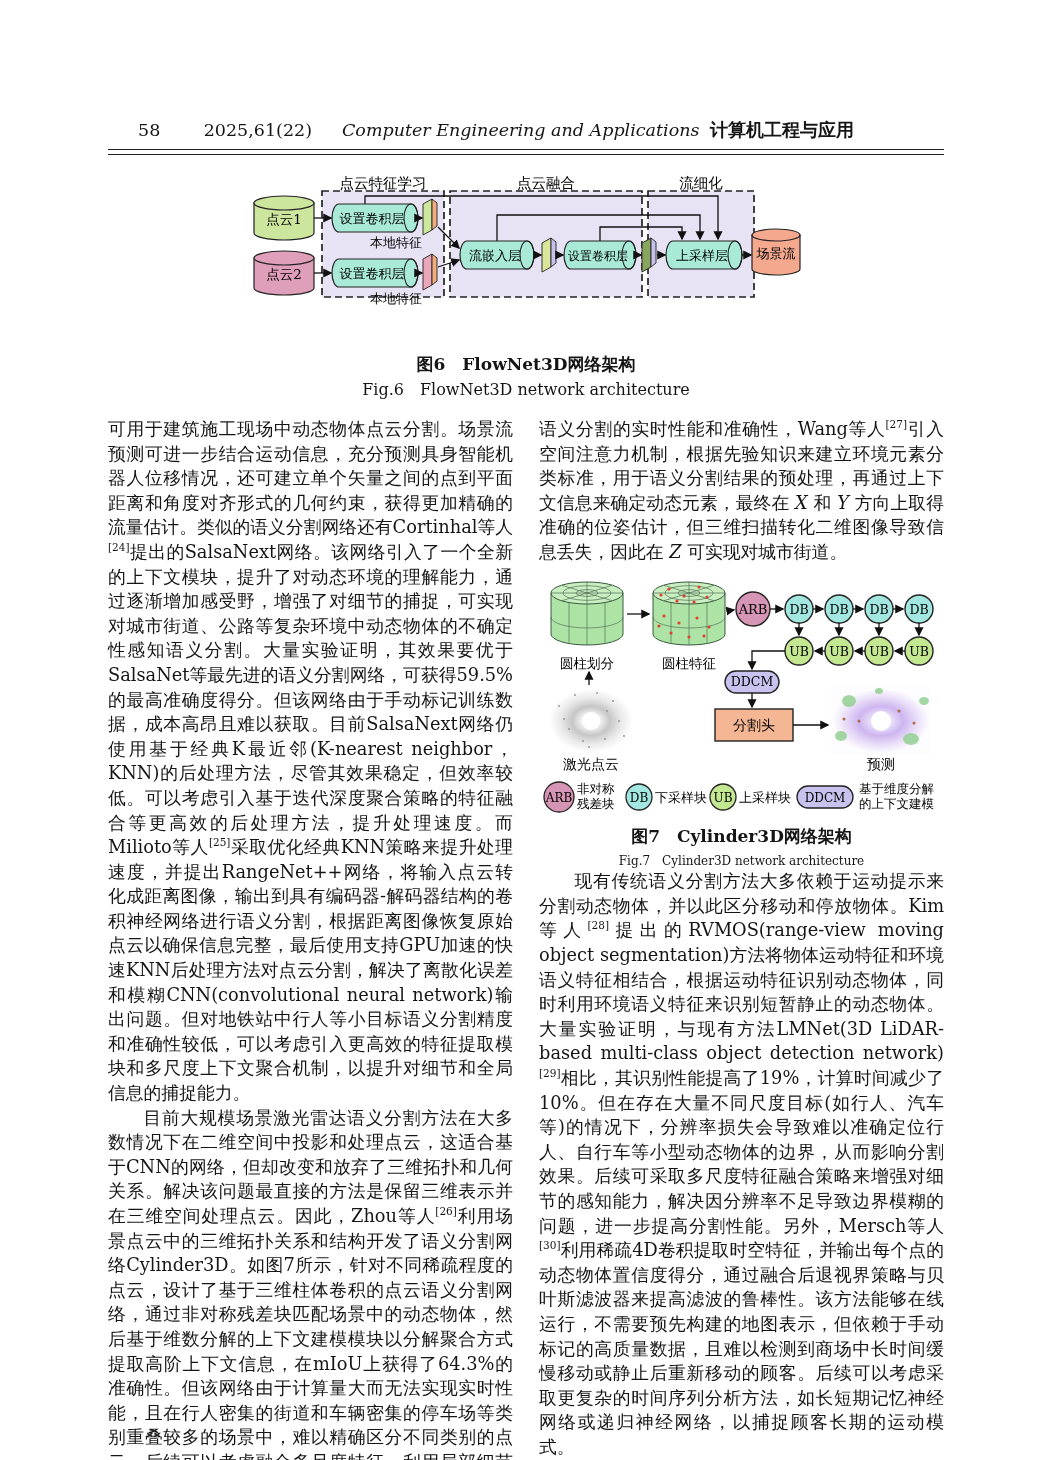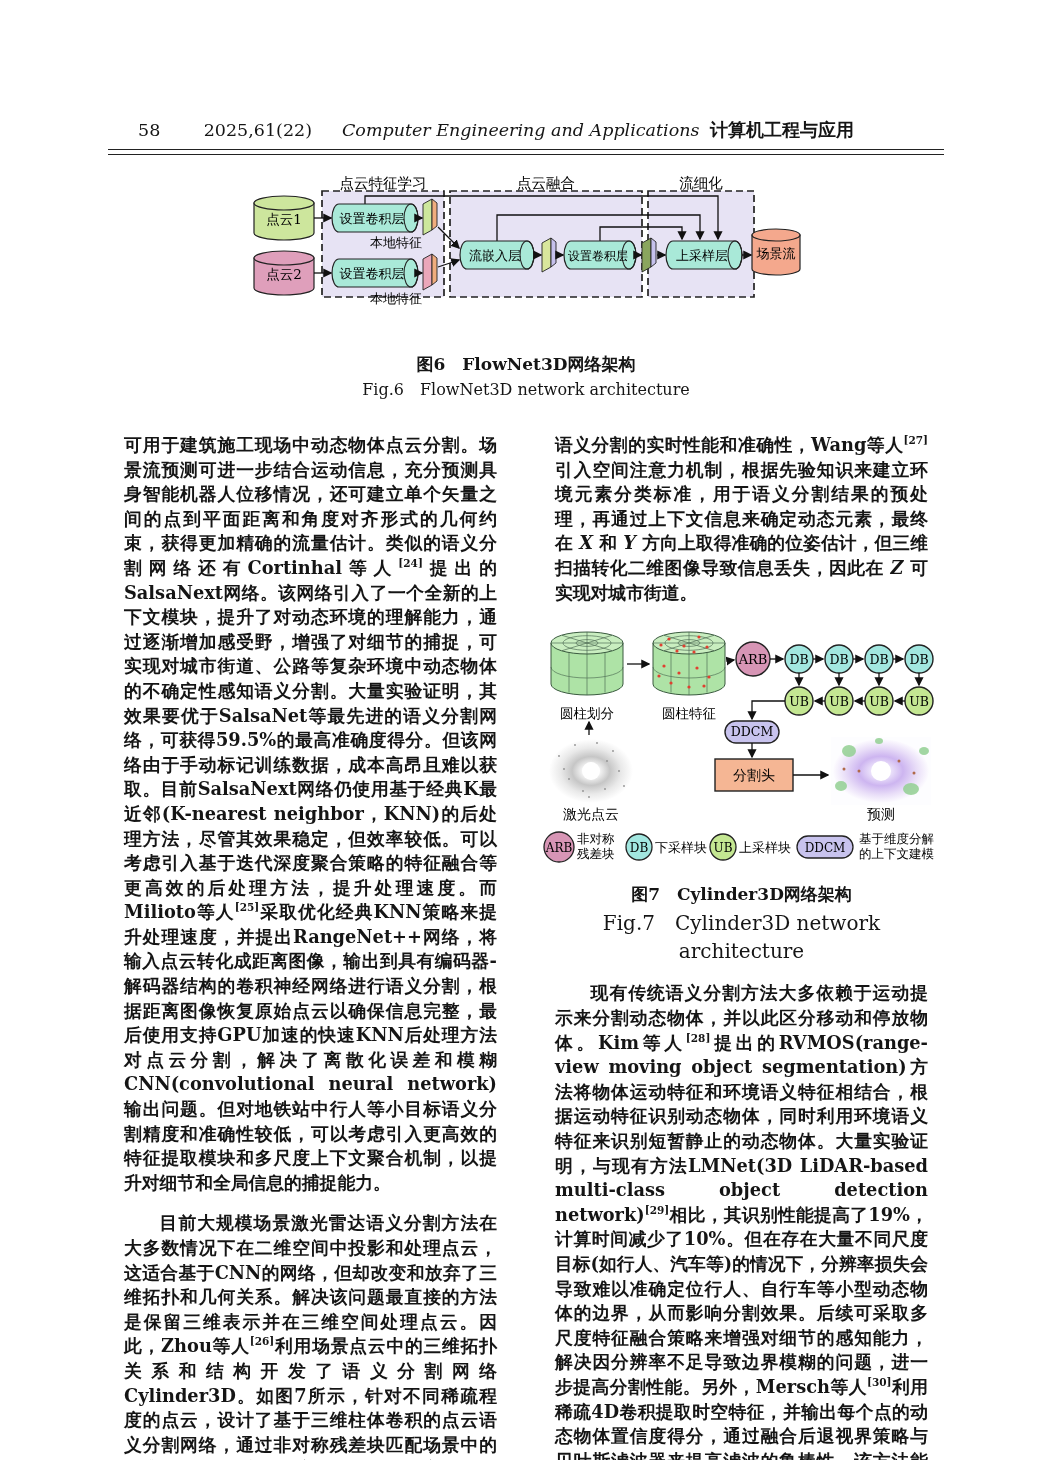--- a/index.html
+++ b/index.html
@@ -16,28 +16,28 @@
   .hdr .jzh{font-weight:bold;margin-left:5px;font-size:18px;}
   .hrule{margin-top:7px;height:4px;border-top:1.6px solid #222;border-bottom:1.6px solid #222;}
   
   .fig6wrap{margin:20px 0 0 124px;width:570px;}
   .figcap{width:836px;text-align:center;margin-top:40px;}
   .figcap .zh{font-weight:bold;font-size:17px;margin-top:6px;}
   .figcap .en{font-size:16px;margin-top:4px;}
   
   .cols{display:flex;gap:26px;margin-top:16px;}
   .col{width:405px;font-size:17.8px;line-height:1.382;text-align:justify;text-justify:inter-ideograph;}
-  .col p{margin:16px;font-weight:bold;}
+  .col p{margin:0;}
   .col p.indent{text-indent:2em;}
   sup{font-size:10.5px;line-height:0;}
   
   .fig7wrap{width:404px;margin:6px 0 2px 0;}
   .figcap7{width:405px;text-align:center;}
-  .figcap7 .zh{font-weight:bold;font-size:17px;margin-top:9px;}
-  .figcap7 .en{font-size:20px;margin-top:4px;margin-bottom:10px;}
+  .figcap7 .zh{font-weight:bold;font-size:17px;margin-top:2px;}
+  .figcap7 .en{font-size:12px;margin-top:4px;}
   svg text{font-family:"DejaVu Serif","Liberation Serif",serif;}
 </style>
 </head>
 <body>
 
 <div class="page">
 
   <div class="hdr">
     <span class="pgno">58</span>
     <span class="issue">2025,61(22)</span>

